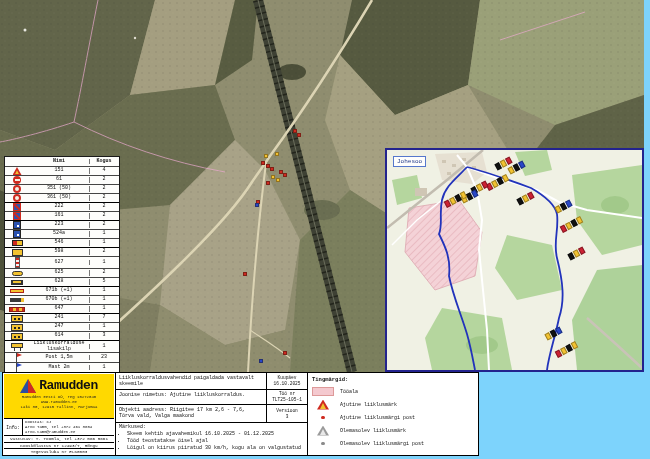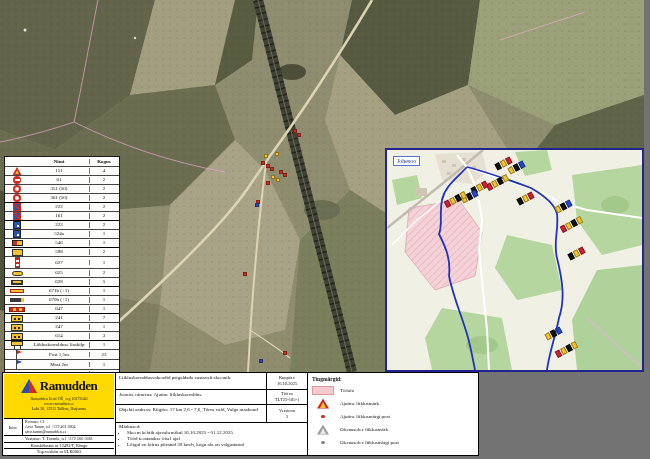--- a/index.html
+++ b/index.html
@@ -1,17 +1,17 @@
 <!DOCTYPE html>
 <html><head>
 <meta charset="utf-8">
 <style>
   html,body{margin:0;padding:0;background:#888;}
-  .page{position:relative;width:650px;height:459px;background:#737373;overflow:hidden;
-        font-family:Liberation Serif, serif;color:#111;}
+  .page{position:relative;width:650px;height:459px;background:#7dd3fc;overflow:hidden;
+        font-family:Liberation Mono, monospace;color:#111;}
   .aerial{position:absolute;left:0;top:0;width:644px;height:372px;}
   .aerial svg{display:block;}
 
   
   .signtable{position:absolute;left:4px;top:156px;width:114px;background:#fdfdfb;
              border:1px solid #1a1a1a;font-size:5px;line-height:1.1;}
   .srow{display:flex;align-items:center;border-top:1px solid #444;min-height:8px;}
   .srow.head{border-top:none;font-weight:bold;min-height:9px;}
   .srow.gsep{border-top:1.6px solid #000;}
   .c-ic{width:24px;display:flex;justify-content:center;align-items:center;}

